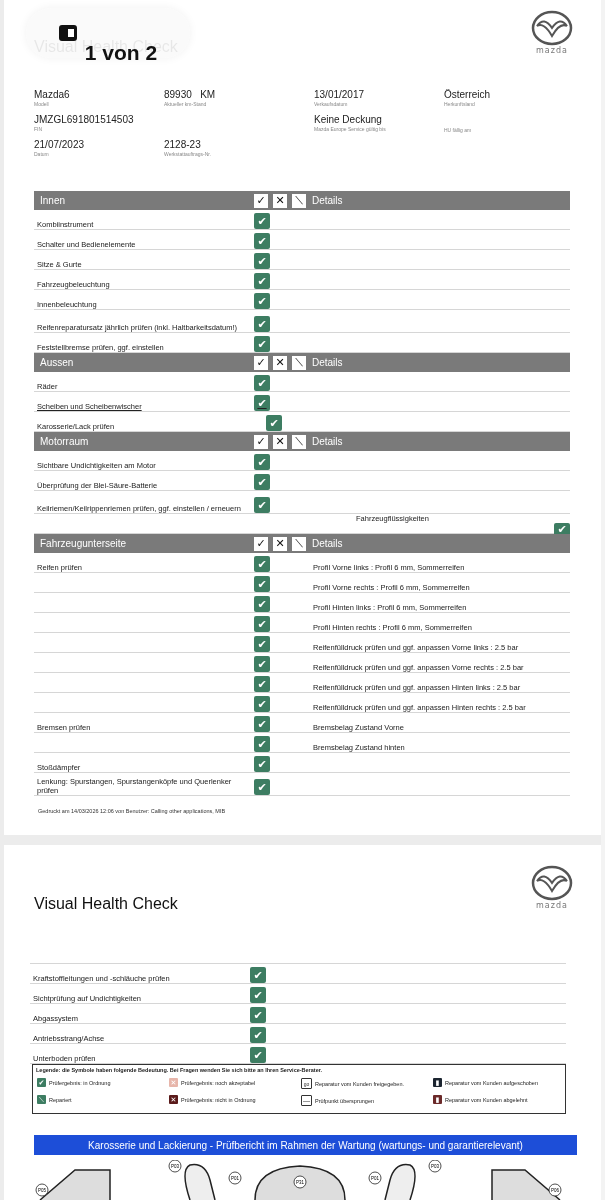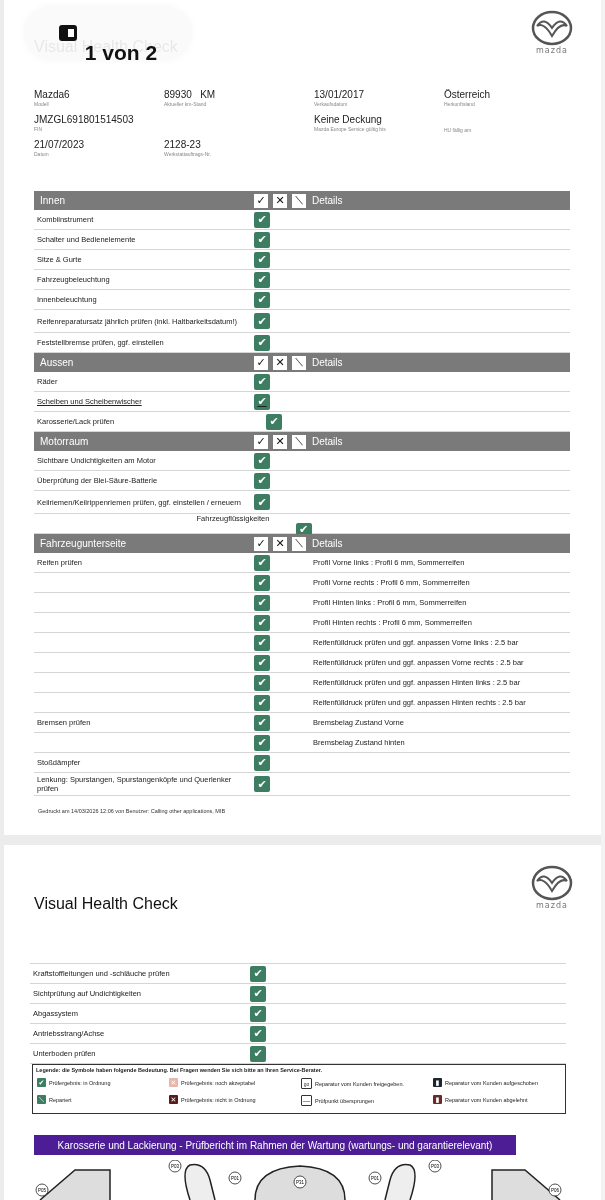--- a/index.html
+++ b/index.html
@@ -15,30 +15,30 @@
   .meta .lbl { font-size:5px; color:#888; margin-top:1px; }
   .pager { position:absolute; left:26px; top:8px; width:164px; height:50px; border-radius:25px; background:rgba(250,250,250,0.92); box-shadow:0 0 10px rgba(0,0,0,0.06); display:flex; align-items:center; justify-content:center; gap:8px; }
   .pager .txt { font-size:21px; font-weight:bold; color:#111; font-family:"Liberation Sans", sans-serif;margin-top:39px; }
   .pager-icon { width:18px; height:16px; border:3px solid #111; border-radius:3px; box-sizing:border-box; position:relative; background:#111; }
   .pager-icon::after { content:""; position:absolute; left:6px; top:1px; width:6px; height:8px; background:#fff; }
   .table { position:absolute; left:30px; width:536px;margin-top:20px; }
   .sec-head { height:19px; background:#7a7a7a; color:#fff; font-size:10px; display:flex; align-items:center; position:relative; }
   .sec-head .title { padding-left:6px; width:214px; }
   .hicon { width:14px; height:14px; background:#fff; margin-right:5px; display:flex; align-items:center; justify-content:center; color:#111; font-size:11px; line-height:1; }
   .sec-head .details { margin-left:1px; }
-  .row { display:flex; border-bottom:1px solid #d6d6d6; font-size:7.5px; align-items:center; position:relative; }
+  .row { display:flex; border-bottom:1px solid #d6d6d6; font-size:7.5px; align-items:flex-end; position:relative; }
   .row .name { width:214px; padding-left:3px; line-height:9px; }
   .row .chk { width:16px; height:16px; margin-left:3px; background:#3d7d62; border-radius:2px; display:flex; align-items:center; justify-content:center; color:#fff; font-size:11px; }
   .row .det { margin-left:43px; }
   .footer-note { position:absolute; left:34px; top:808px; font-size:5.5px; color:#333; }
   .legend { position:absolute; left:32px; top:1064px; width:534px; height:50px; border:1px solid #333; font-size:5.5px; box-sizing:border-box; }
   .legend .lh { font-weight:bold; padding:2px 3px; }
   .legend .li { position:absolute; display:flex; align-items:center; gap:3px; }
   .lg-ico { width:9px; height:9px; border-radius:1px; display:flex; align-items:center; justify-content:center; font-size:7px; color:#fff; }
-  .banner { position:absolute; left:34px; top:1135px; width:482px; height:20px; background:#4c1d95; color:#fff; font-size:10px; display:flex; align-items:center; justify-content:center; }
+  .banner { position:absolute; left:34px; top:1135px; width:543px; height:20px; background:#1d4ed8; color:#fff; font-size:10px; display:flex; align-items:center; justify-content:center; }
   .diagram { position:absolute; top:1160px; left:30px; width:540px; height:40px; }
   .scrollbar { position:absolute; right:0; top:0; width:4px; height:1200px; background:#f3f3f3; }
 </style>
 </head>
 <body>
 
 <div class="scrollbar"></div>
 
 <div class="page page1">
   <div class="doc-title" style="top:38px;">Visual Health Check</div>

